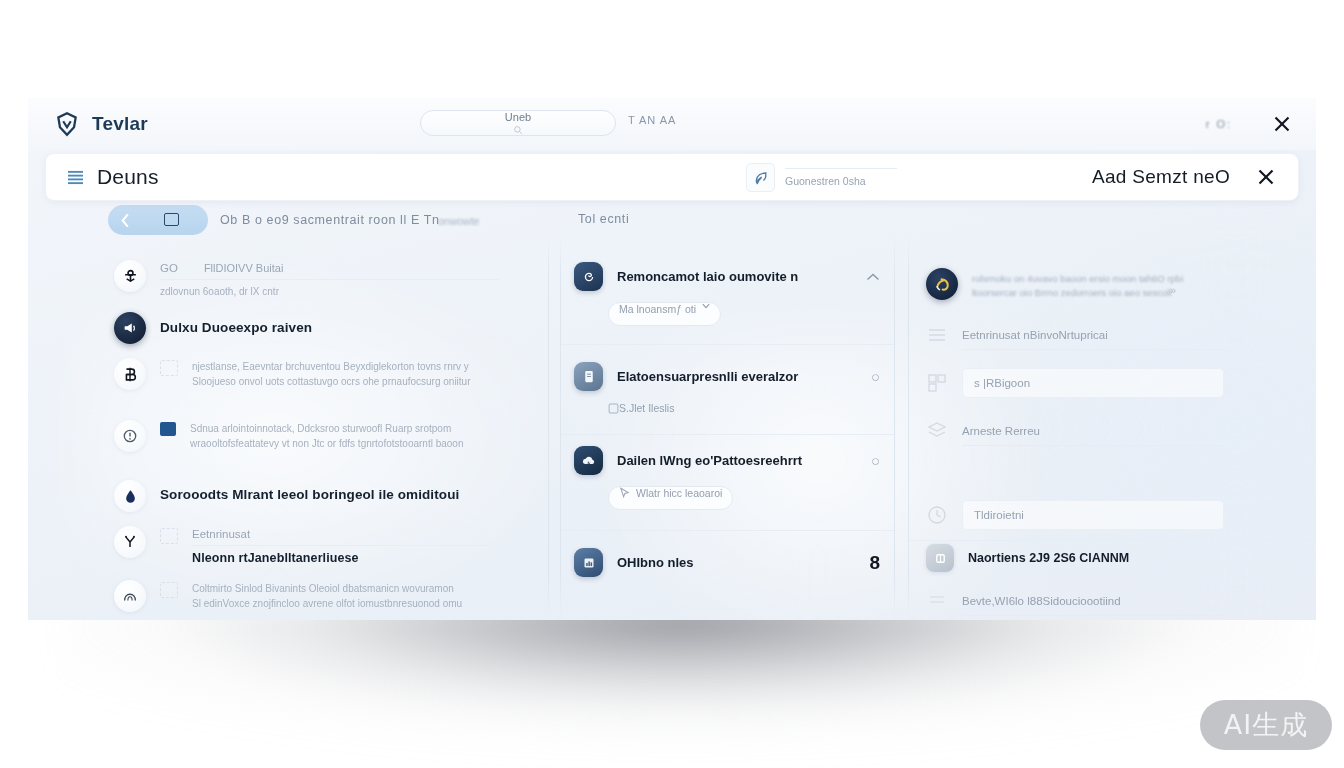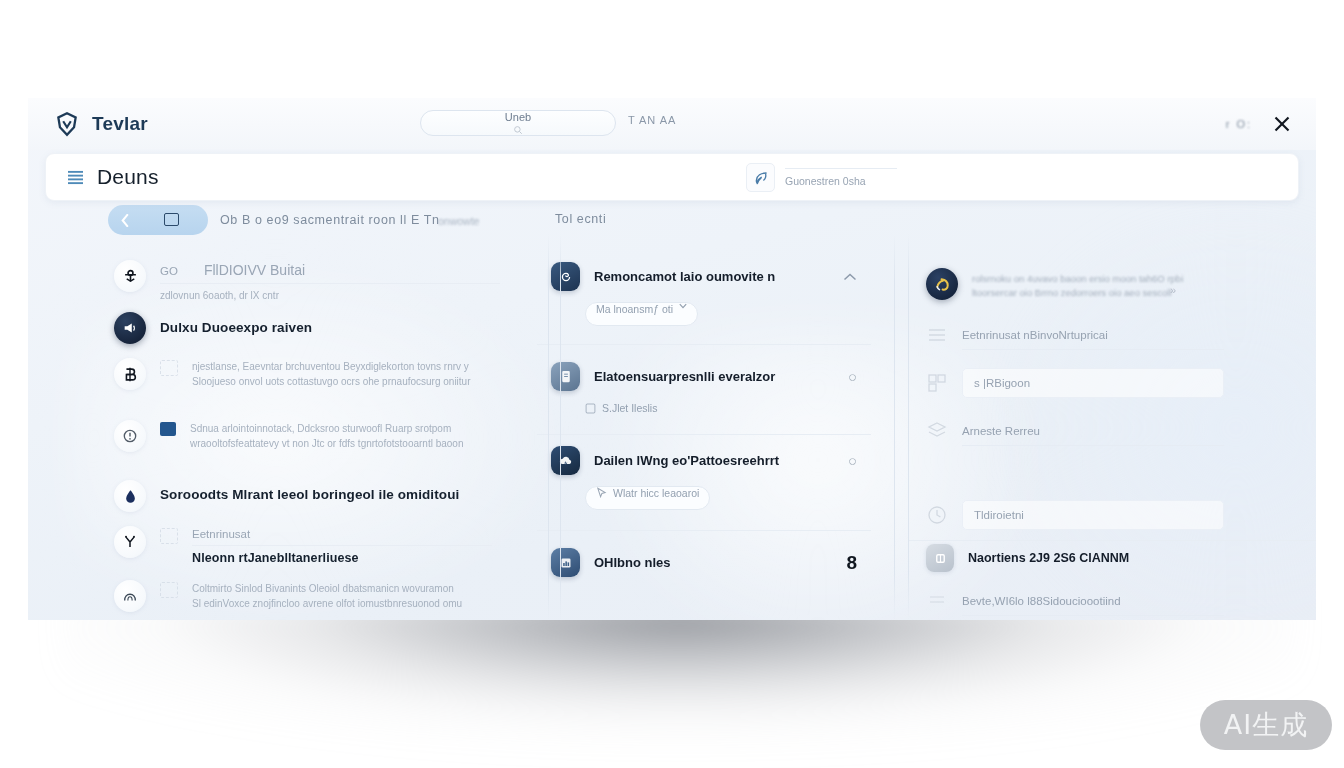--- a/index.html
+++ b/index.html
@@ -89,21 +89,21 @@
   }
   .tb-search-icon { width: 10px; height: 10px; opacity: .45; }
 
   .tb-meta {
     position: absolute; left: 600px; top: 16px;
     font-size: 11px; color: #8a97a8; letter-spacing: 1px;
     filter: blur(0.7px); white-space: nowrap;
   }
   .tb-right {
     position: absolute; right: 24px; top: 0; height: 52px;
-    display: flex; align-items: center; gap: 20px;
+    display: flex; align-items: center; gap: 40px;
   }
   .tb-dots { font-size: 11px; color: #7f8d9e; filter: blur(0.8px); letter-spacing: 2px; }
   .tb-close { width: 20px; height: 20px; }
 
   
   .toolbar-card {
     position: absolute;
     left: 17px; top: 55px;
     width: 1254px; height: 48px;
     background: #ffffff;
@@ -169,21 +169,21 @@
     filter: blur(0.55px); white-space: nowrap; z-index: 5;
   }
   .section-head-right {
     position: absolute; left: 410px; top: 110px;
     font-size: 10.5px; color: #aab5c3; filter: blur(0.8px); z-index: 5;
   }
 
   
   .col { position: absolute; top: 0; height: 412px; }
   .col-left   { left: 86px;  width: 434px; }
-  .col-mid    { left: 509px; width: 334px; }
+  .col-mid    { left: 532px; width: 334px; }
   .col-right  { left: 880px; width: 408px; }
 
   .col-divider {
     position: absolute; top: 26px; width: 1px; height: 386px;
     background: linear-gradient(180deg, rgba(222,230,240,0) 0%, #dde5ef 12%, #dde5ef 88%, rgba(222,230,240,0) 100%);
     z-index: 3;
   }
   .div-1 { left: 520px; }
   .div-2 { left: 532px; }
   .div-3 { left: 866px; }
@@ -252,21 +252,21 @@
 
   .mtag {
     margin: 11px 0 0 48px; height: 24px; padding: 0 10px;
     border: 1px solid #e2e9f1; border-radius: 13px;
     background: #fbfdff;
     display: inline-flex; align-items: flex-start; gap: 6px;
     font-size: 10.5px; color: #93a0b0; filter: blur(0.6px); white-space: nowrap;
   }
   .mtag-plain {
     margin: 11px 0 0 48px;
-    display: inline-flex; align-items: center; gap: 6px;
+    display: inline-flex; align-items: center; 
     font-size: 10.5px; color: #93a0b0; filter: blur(0.6px); white-space: nowrap; justify-content: flex-end;
   }
 
   
   .rhead {
     position: absolute; left: 18px; top: 60px;
     display: flex; gap: 14px; align-items: flex-start;
   }
   .rbadge {
     width: 32px; height: 32px; border-radius: 50%; flex: 0 0 auto;
@@ -382,20 +382,27 @@
             <path d="M13 3C8 3 4 5.5 3.5 10c-.2 1.6.4 2.7.4 2.7S5 9 8.6 7.1C6.6 9 5 11 4.4 13.2" fill="none" stroke="#4a7ca8" stroke-width="1.5" stroke-linecap="round"></path>
             <path d="M12.6 3.4c.6 3-.4 5.6-2.2 7" fill="none" stroke="#4a7ca8" stroke-width="1.3"></path>
           </svg>
         </div>
         <div class="tb-center-field">
           <div class="tb-center-rule"></div>
           <div class="tb-center-text">Guonestren 0sha</div>
         </div>
       </div>
 
+      <div class="tb-actions">
+        <span class="tb-action-text">Aad  Semzt neO</span>
+        <svg class="tb-action-close" viewBox="0 0 20 20">
+          <line x1="3.5" y1="3.5" x2="16.5" y2="16.5" stroke="#10161f" stroke-width="2.1"></line>
+          <line x1="16.5" y1="3.5" x2="3.5" y2="16.5" stroke="#10161f" stroke-width="2.1"></line>
+        </svg>
+      </div>
     </div>
 
     <div class="content">
 
       <div class="col-divider div-1"></div>
       <div class="col-divider div-2"></div>
       <div class="col-divider div-3"></div>
       <div class="col-divider div-4"></div>
 
       <div class="view-pill" style="top:-3px;">
@@ -413,21 +420,21 @@
           <div class="avatar">
             <svg width="17" height="17" viewBox="0 0 18 18">
               <circle cx="9" cy="5.4" r="2.6" fill="none" stroke="#10161f" stroke-width="1.7"></circle>
               <path d="M3.3 7.2h11.4M9 8v6" stroke="#10161f" stroke-width="1.7" fill="none"></path>
               <path d="M5 11.6 9 14l4-2.4" fill="none" stroke="#10161f" stroke-width="1.5"></path>
             </svg>
           </div>
           <div class="lbody" style="width:340px;">
             <div style="display:flex; gap:26px; align-items:baseline;">
               <span class="t-mute">GO</span>
-              <span class="t-mute" style="font-size:14px;">FllDIOIVV Buitai</span>
+              <span class="t-mute" style="font-size:11px;">FllDIOIVV Buitai</span>
             </div>
             <div class="t-line"></div>
             <div class="t-fine">zdlovnun 6oaoth, dr lX cntr</div>
           </div>
         </div>
 
         <div class="lrow" style="top:104px;">
           <div class="avatar dark">
             <svg width="16" height="16" viewBox="0 0 18 18">
               <path d="M3 7v4h3l5 3V4L6 7H3z" fill="#ffffff"></path>

